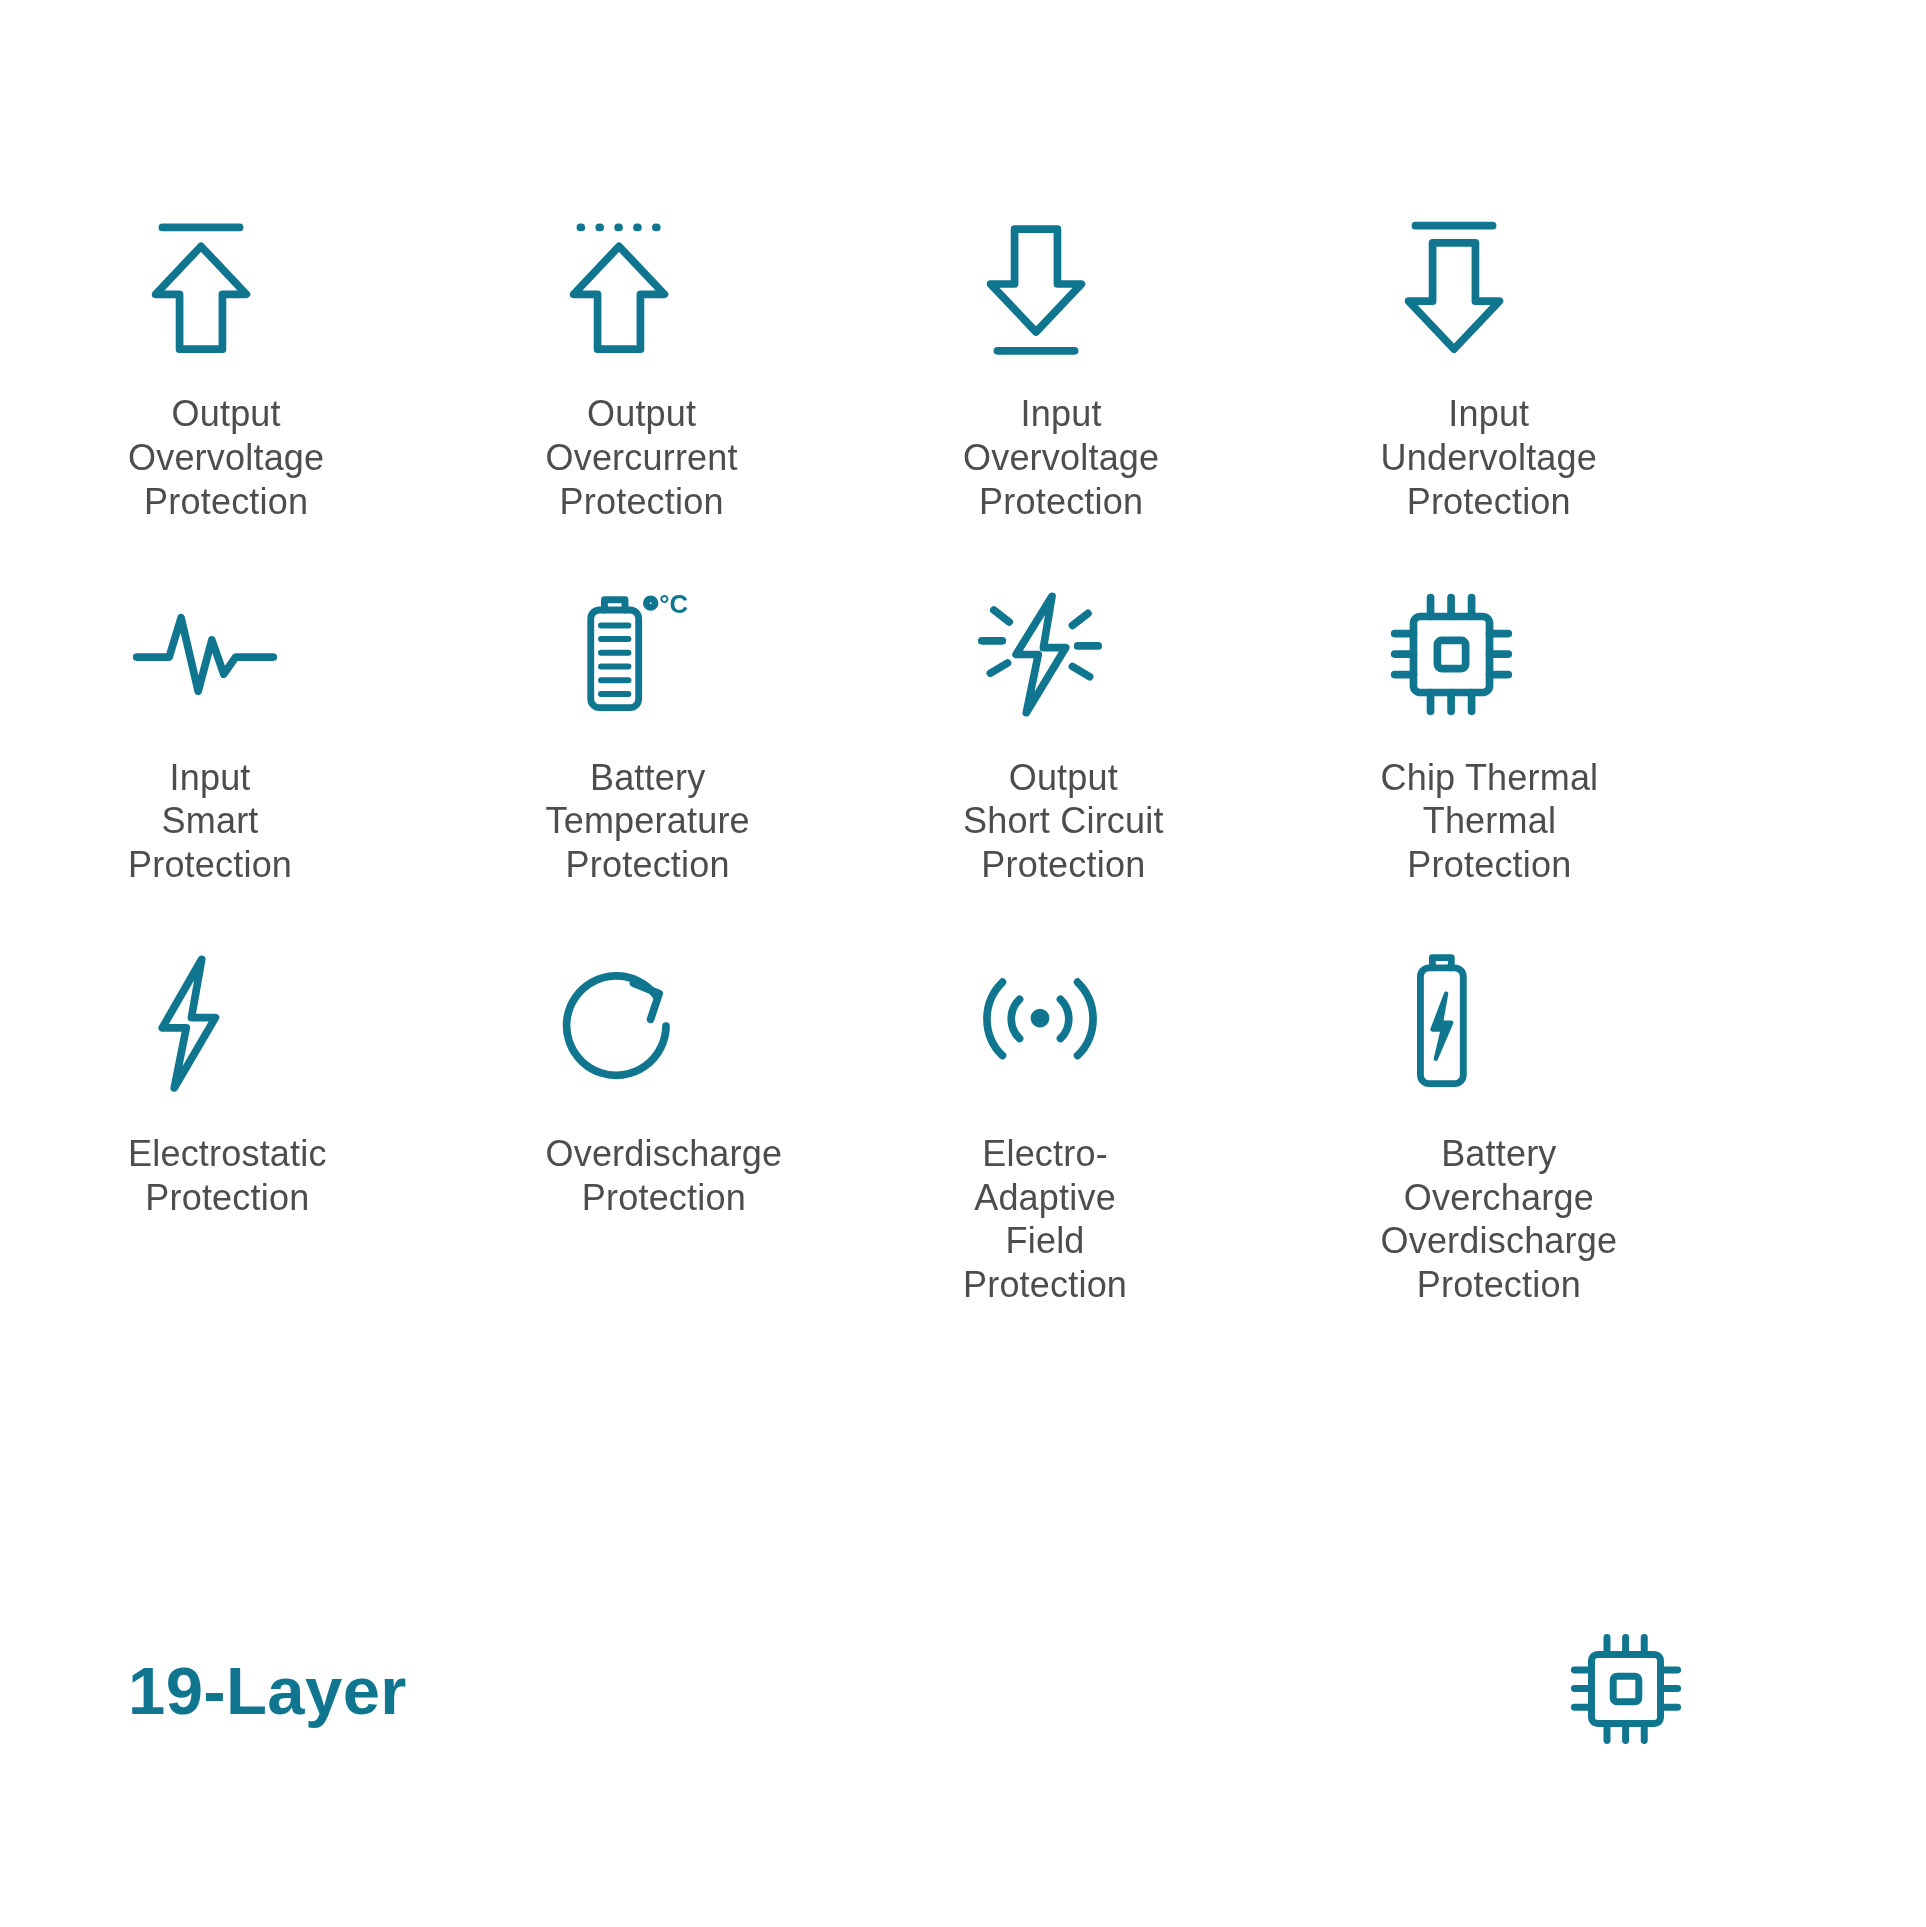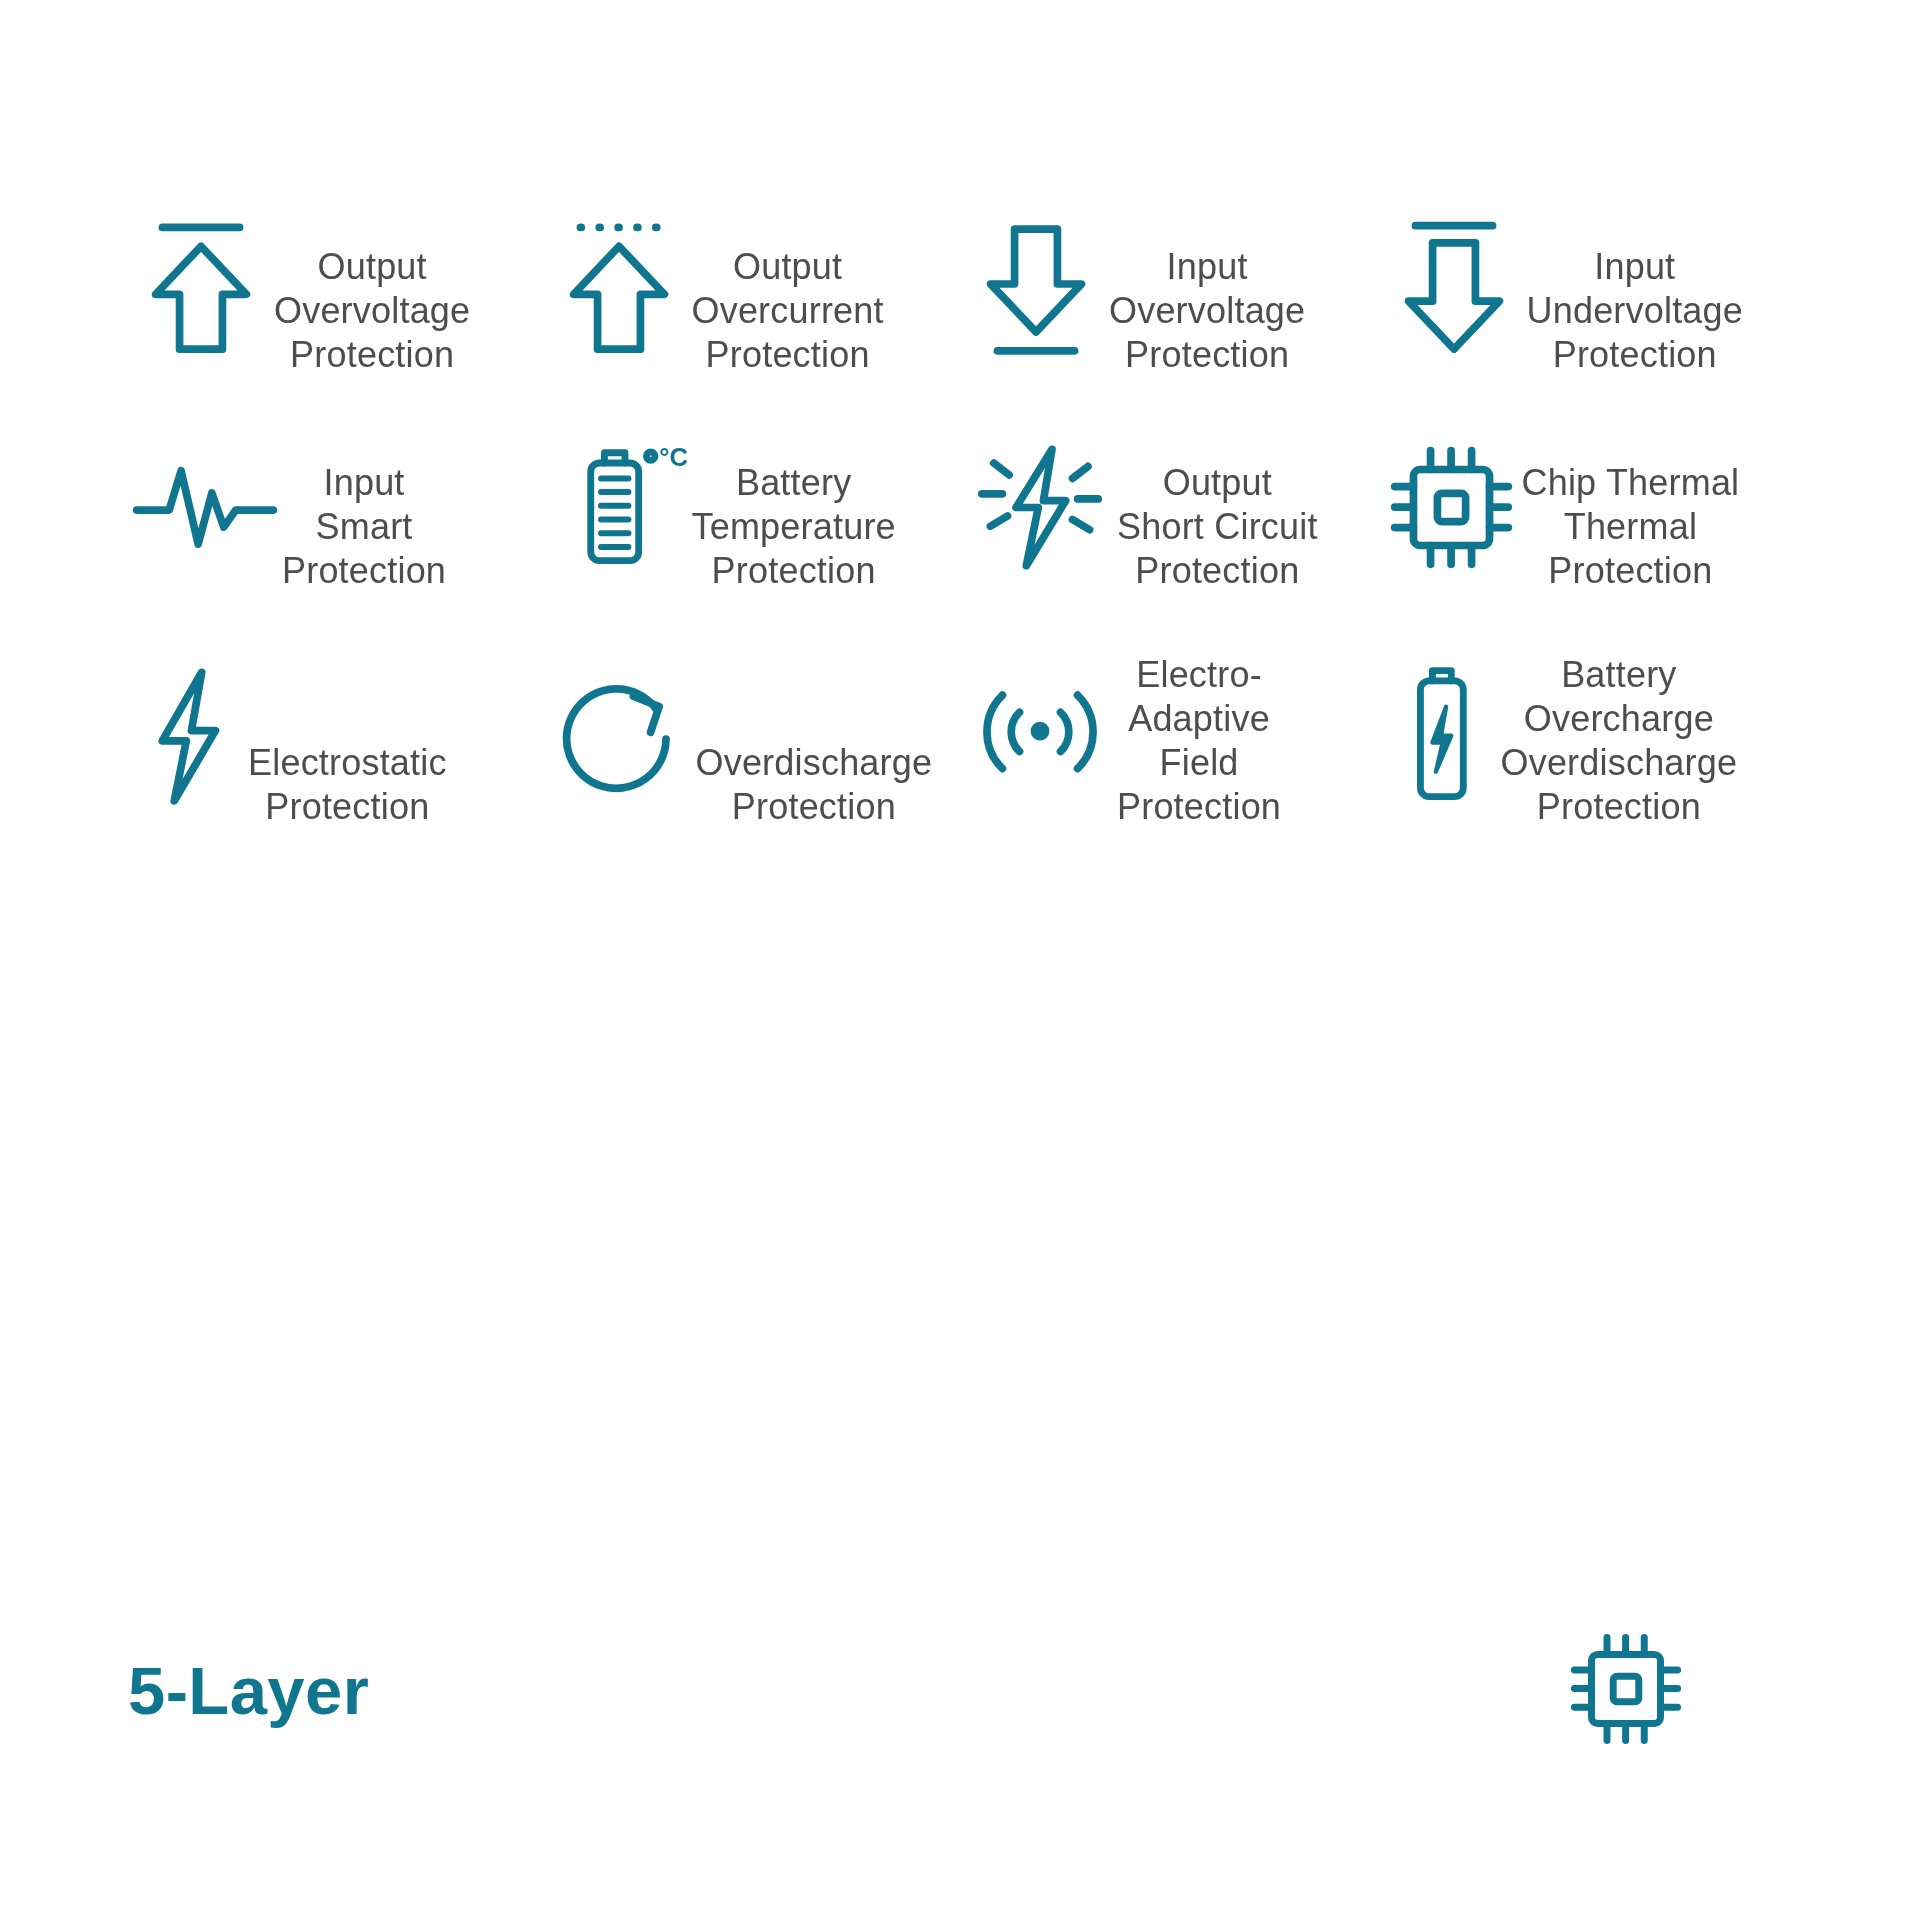--- a/index.html
+++ b/index.html
@@ -22,22 +22,22 @@
     padding: 197px 128px 0 128px;
   }
   .grid {
     display: grid;
     grid-template-columns: repeat(4, 1fr);
     row-gap: 45px;
     column-gap: 0px;
   }
   .cell {
     display: flex;
-    flex-direction: row;
-    align-items: flex-end;
+    flex-direction: column;
+    align-items: flex-start;
   }
   .icon-wrap {
     height: 180px;
     display: flex;
     align-items: center;
     justify-content: center;
   }
   .icon-wrap svg {
     display: block;
   }
@@ -293,21 +293,21 @@
         <span>Overcharge</span>
         <span>Overdischarge</span>
         <span>Protection</span>
       </div>
     </div>
 
   </div>
 
   <div class="footer">
     <div class="headline">
-      <span>5-Layer</span>
+      <span>19-Layer</span>
     </div>
     <div class="badge">
       <span>
         <svg width="128" height="128" viewBox="0 0 165 165" fill="none" stroke="#10768f" stroke-width="9" stroke-linecap="round" stroke-linejoin="round">
           <rect x="38" y="38" width="89" height="89" rx="8"></rect>
           <rect x="66" y="66" width="33" height="33" rx="5"></rect>
           <line x1="58" y1="16" x2="58" y2="38"></line>
           <line x1="82" y1="16" x2="82" y2="38"></line>
           <line x1="106" y1="16" x2="106" y2="38"></line>
           <line x1="58" y1="127" x2="58" y2="149"></line>

